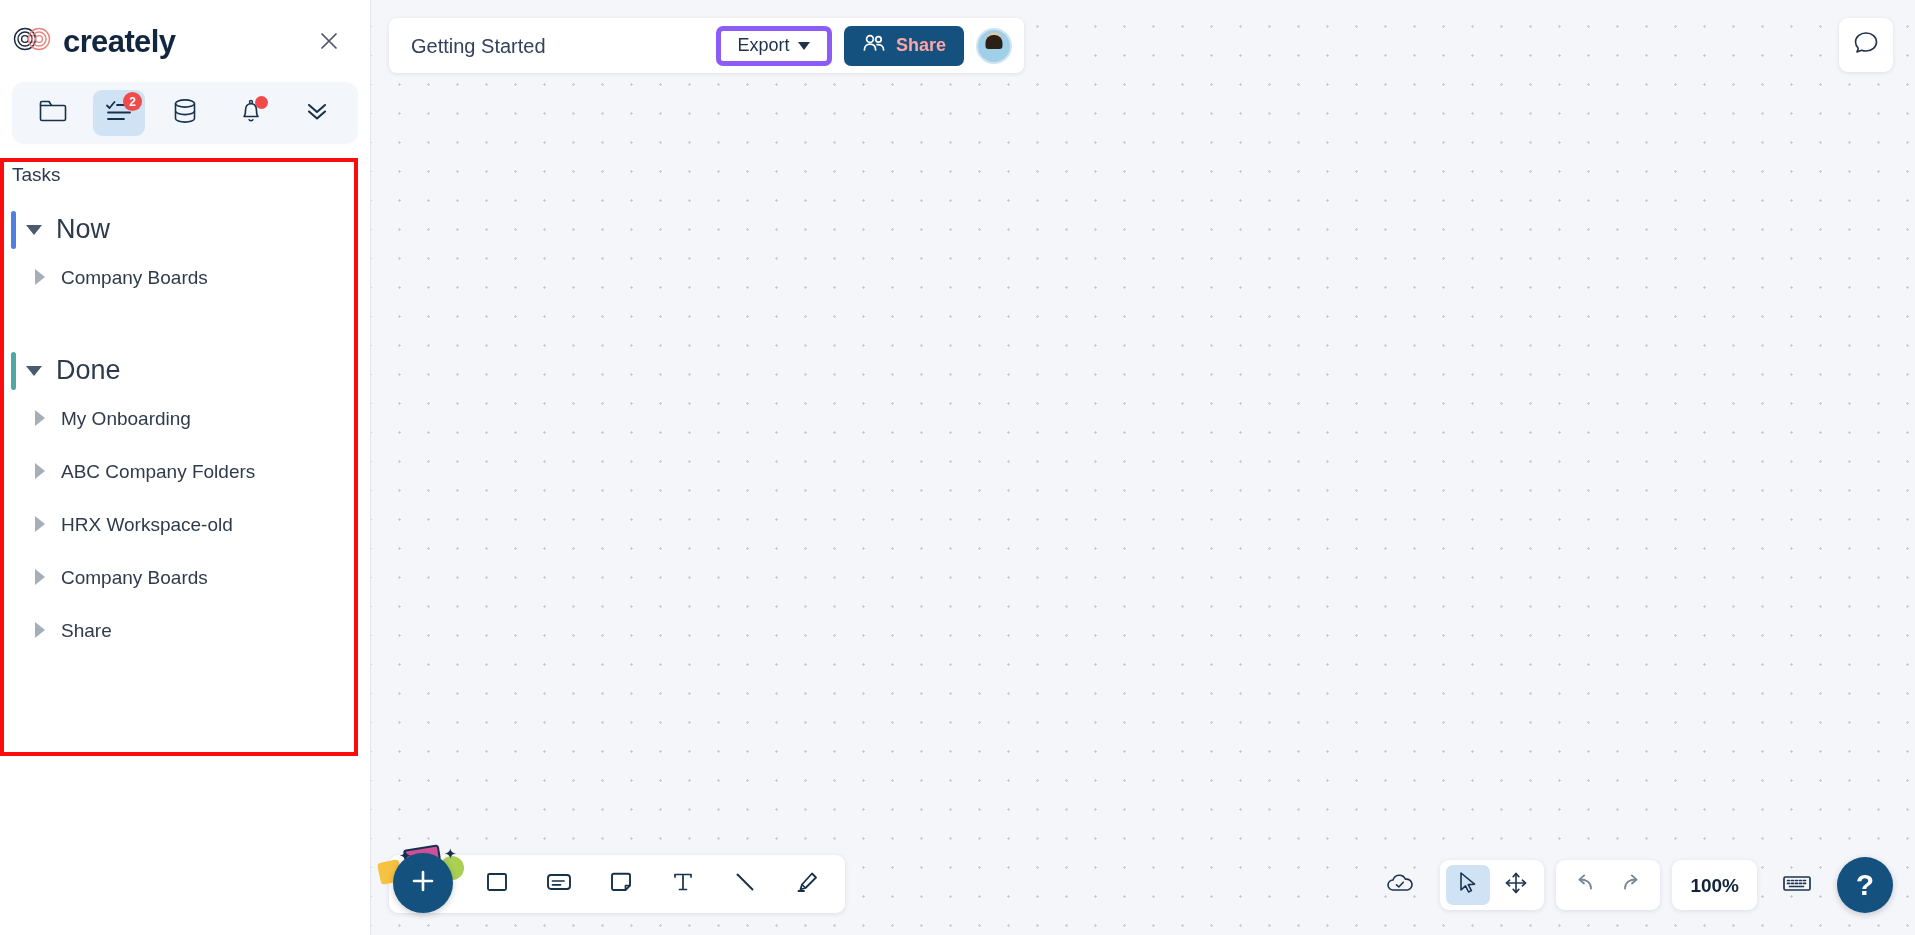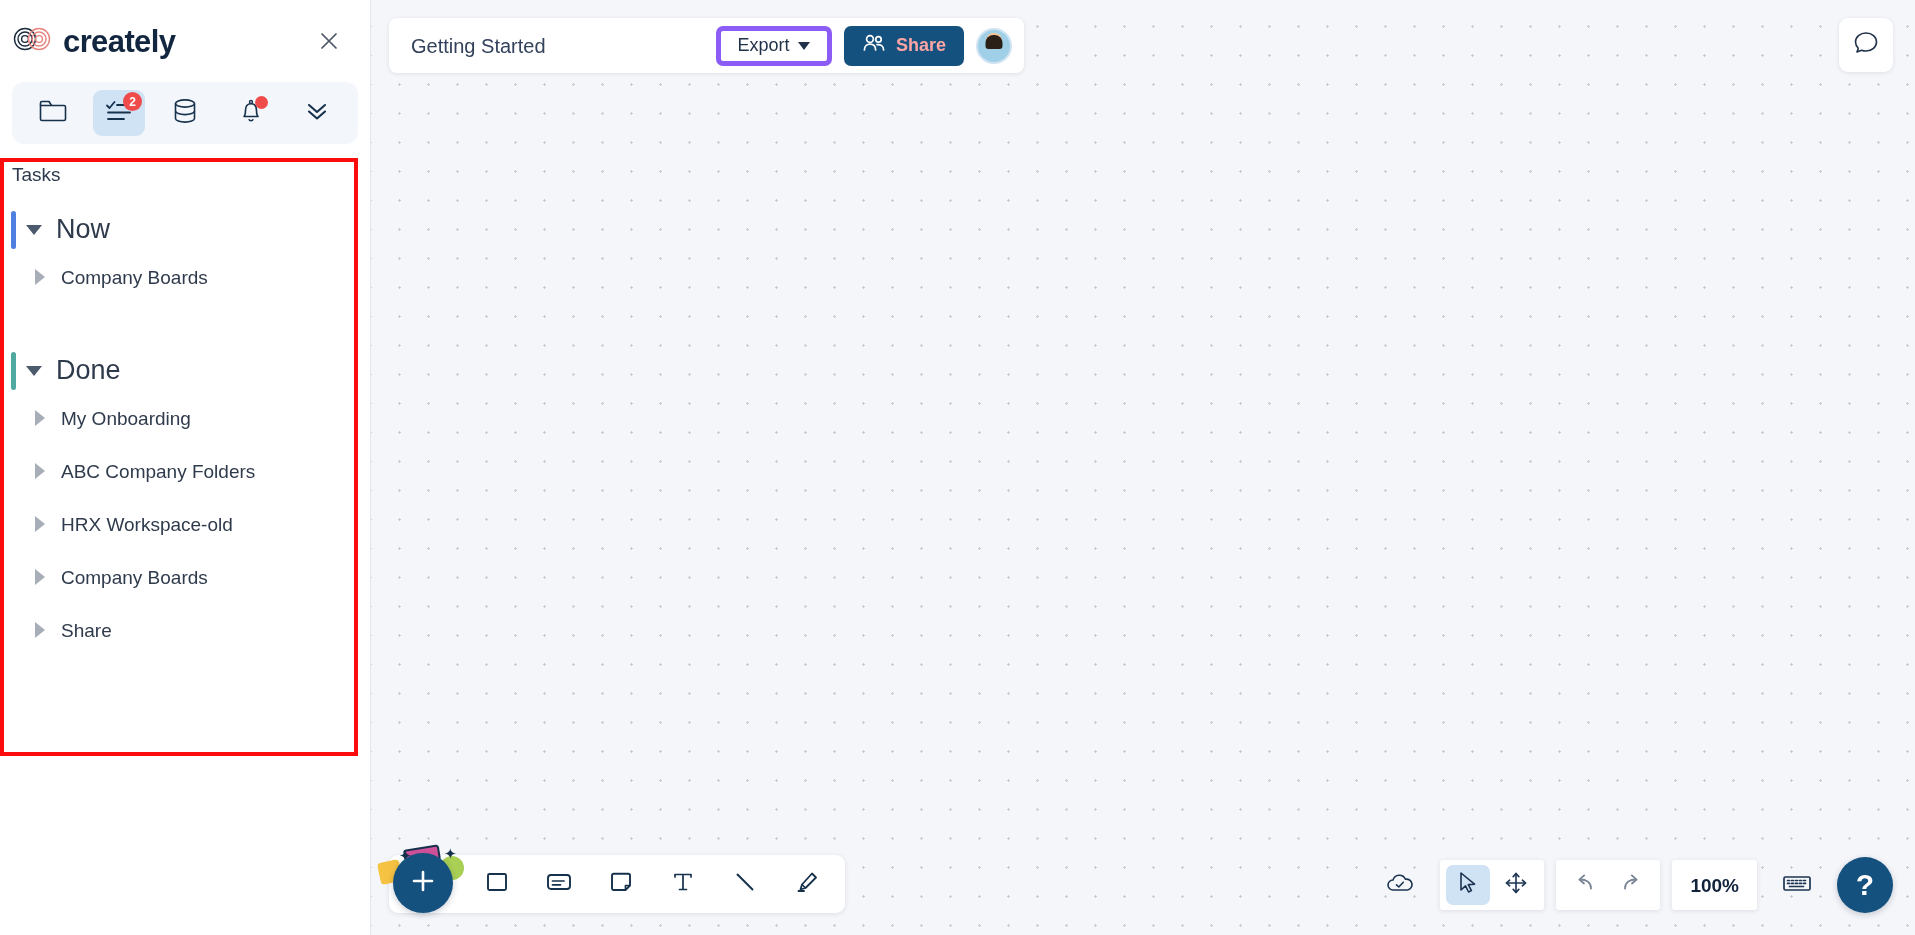--- a/index.html
+++ b/index.html
@@ -362,21 +362,21 @@
     position: absolute;
     right: 22px;
     bottom: 22px;
     display: flex;
     align-items: center;
     gap: 12px;
   }
   .dock-group {
     height: 50px;
     background: #ffffff;
-    border-radius: 3px;
+    border-radius: 9px;
     box-shadow: 0 1px 5px rgba(20,35,60,0.11);
     display: flex;
     align-items: center;
     padding: 0 6px;
     gap: 4px;
     box-sizing: border-box;
   }
   .dock-group.plain {
     background: transparent;
     box-shadow: none;

